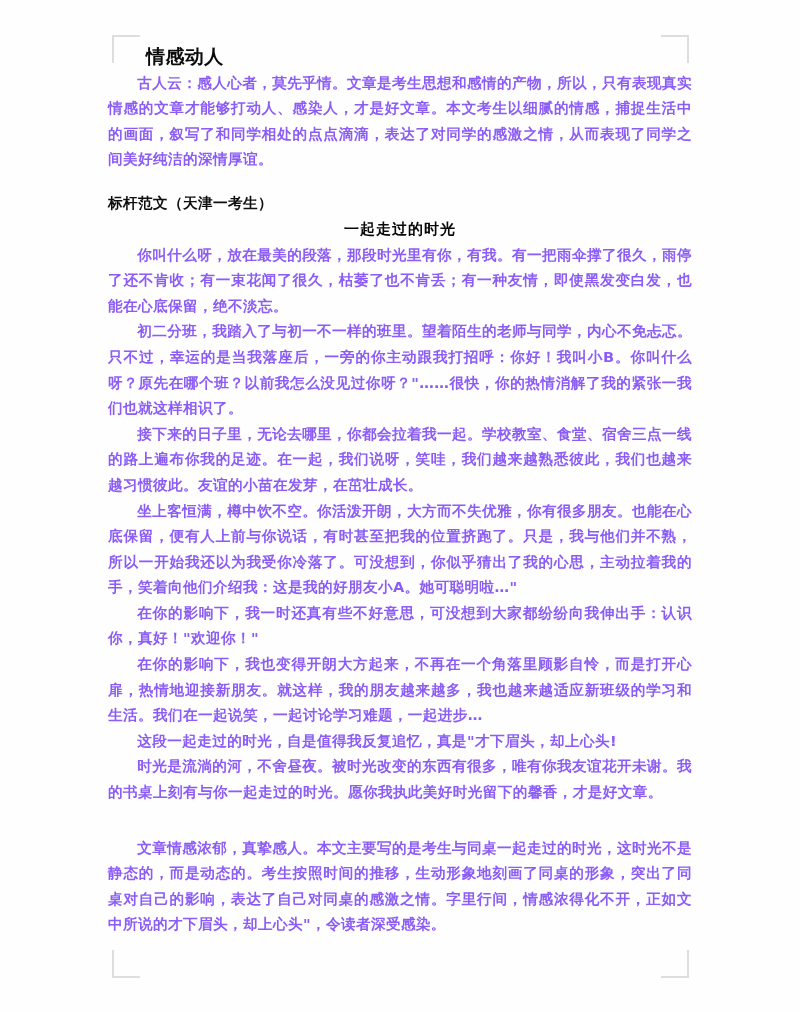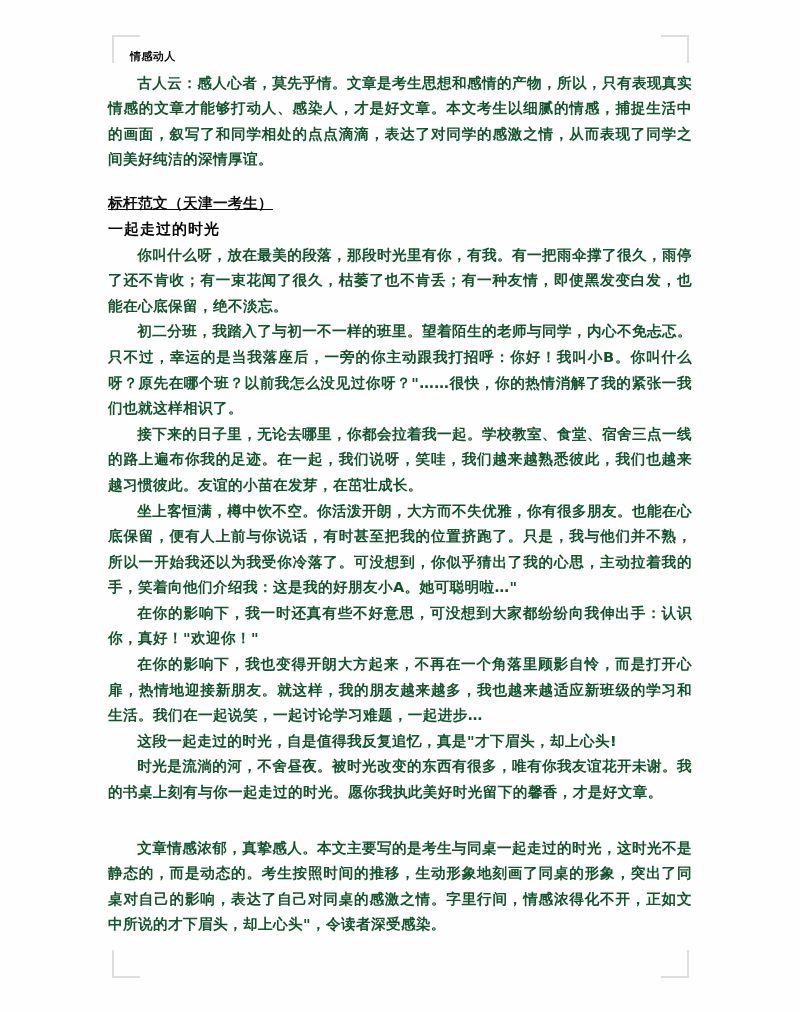--- a/index.html
+++ b/index.html
@@ -47,51 +47,51 @@
     width: 584px;
   }
 
   .para {
     font-size: 14.6px;
     line-height: 25.6px;
     letter-spacing: 0.4px;
     text-align: justify;
     text-justify: inter-ideograph;
     margin: 0;
-    color: #14532d;
+    color: #8b5cf6;
     font-weight: 600;
   }
 
   .indent2 { text-indent: 2em; }
 
   .heading {
-    font-size: 11px;
+    font-size: 19px;
     line-height: 25.6px;
     letter-spacing: 0.4px;
     font-weight: 800;
     margin: 0;
     text-indent: 2em;
     color: #0b0b0b;
   }
 
   .label {
     font-size: 14.6px;
     line-height: 25.6px;
     letter-spacing: 0.4px;
     font-weight: 700;
     margin: 0;
     color: #0f0f0f;
-    text-decoration: underline;
   }
 
   .title-center {
     font-size: 15px;
     line-height: 26px;
     letter-spacing: 1px;
     font-weight: 800;
+    text-align: center;
     margin: 0;
     color: #090909;
   }
   .gap-md { height: 18px; }
   .gap-lg { height: 30px; }
 </style>
 </head>
 <body>
 
 <div class="page">

